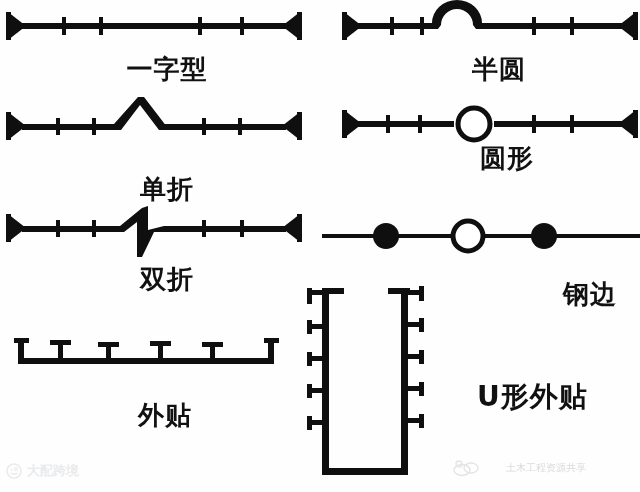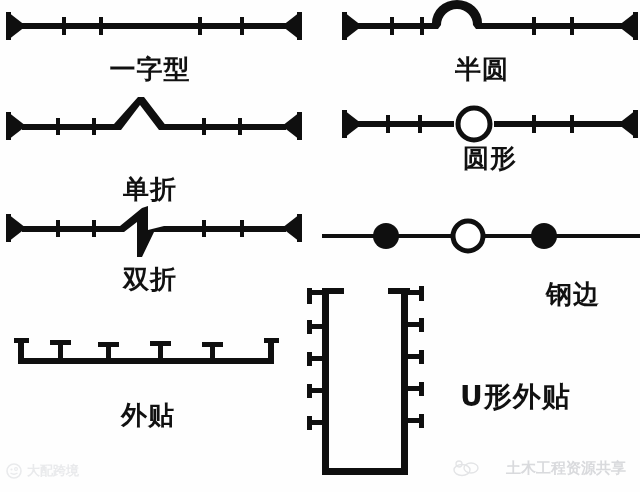--- a/index.html
+++ b/index.html
@@ -19,20 +19,21 @@
     position: absolute;
   }
   .caption {
     position: absolute;
     text-align: center;
     color: #111111;
     font-weight: bold;
     font-family: "DejaVu Sans", "Liberation Sans", sans-serif;
     white-space: nowrap;
     letter-spacing: 1px;
+    padding-left: 17px;
   }
   .cap-lg { font-size: 26px; }
   .cap-u  { font-size: 28px; }
   .watermark {
     position: absolute;
     display: flex;
     align-items: center;
     gap: 5px;
     white-space: nowrap;
     font-family: "DejaVu Sans", "Liberation Sans", sans-serif;
@@ -41,22 +42,22 @@
     left: 6px;
     top: 462px;
     color: #e9eaec;
     font-size: 13px;
     font-weight: bold;
   }
   .wm-right {
     left: 452px;
     top: 458px;
     color: #dfe0e2;
-    font-size: 15px;
-    font-weight: bold;
+    font-size: 10px;
+    font-weight: normal;
     gap: 24px;
   }
   .wm-right .wm-text { color: #d9dadd; letter-spacing: 0px; }
   .wm-badge {
     display: inline-block;
   }
   svg { display: block; overflow: visible; }
 </style>
 </head>
 <body>

